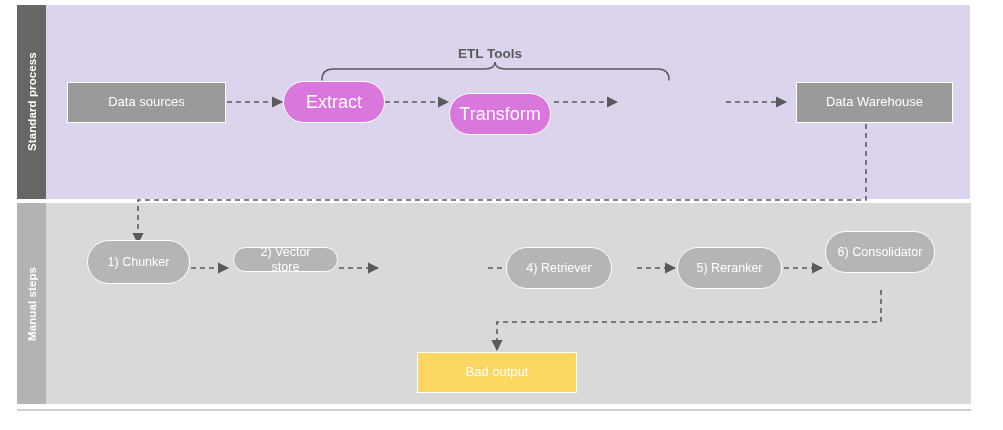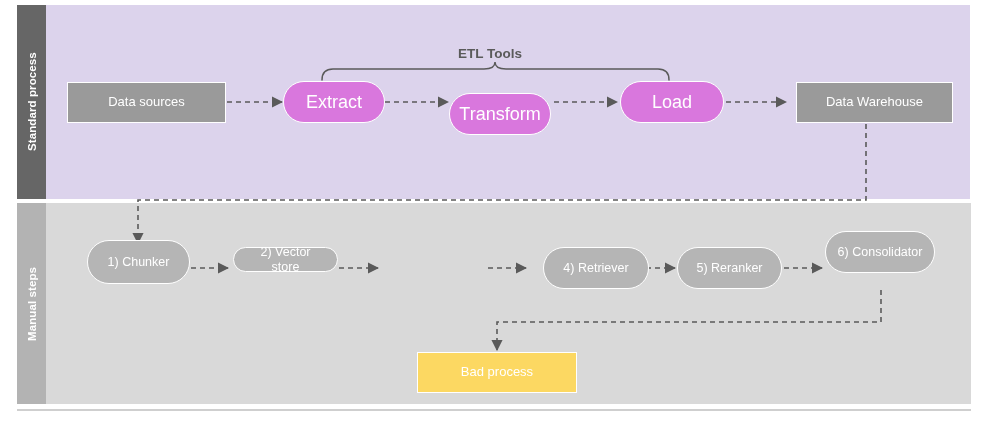--- a/index.html
+++ b/index.html
@@ -154,30 +154,29 @@
   </svg>
 
   <div class="bracket-label" style="left:458px; top:46px;text-align:right;">ETL Tools</div>
 
   <div class="node rect" style="left:67px; top:82px; width:159px; height:41px;">Data sources</div>
 
   <div class="node pill-etl" style="left:283px; top:81px; width:102px; height:42px;">Extract</div>
 
   <div class="node pill-etl" style="left:449px; top:81px; width:102px; height:42px;margin-top:12px;">Transform</div>
 
-  <div class="node pill-etl" style="left:620px; top:81px; width:104px; height:42px;">Load</div>
 
   <div class="node rect" style="left:788px; top:82px; width:157px; height:41px;margin-left:8px;">Data Warehouse</div>
 
   <div class="node pill-step" style="left:87px; top:240px; width:103px; height:44px;">1) Chunker</div>
 
   <div class="node pill-step" style="left:233px; top:247px; width:105px; height:25px; padding:0 14px;">2) Vector store</div>
 
 
-  <div class="node pill-step" style="left:543px; top:247px; width:106px; height:42px;">4) Retriever</div>
+  <div class="node pill-step" style="left:506px; top:247px; width:106px; height:42px;">4) Retriever</div>
 
   <div class="node pill-step" style="left:677px; top:247px; width:105px; height:42px;">5) Reranker</div>
 
   <div class="node pill-step" style="left:825px; top:231px; width:110px; height:42px; padding:8px 10px;">6) Consolidator</div>
 
-  <div class="node warn" style="left:417px; top:352px; width:160px; height:41px;">Bad process</div>
+  <div class="node warn" style="left:417px; top:352px; width:160px; height:41px;">Bad output</div>
 
 </div>
 
 </body></html>

